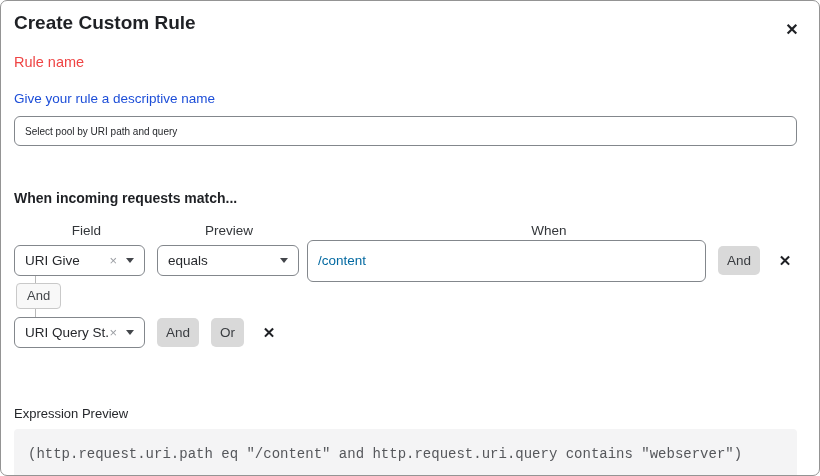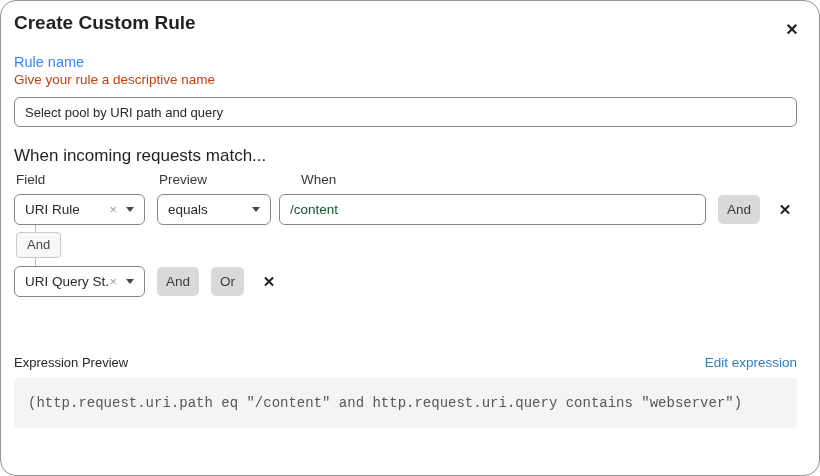--- a/index.html
+++ b/index.html
@@ -8,21 +8,21 @@
     font-family: "Liberation Sans", sans-serif;
     color: #33363a;
     width: 820px;
   }
   .modal {
     position: relative;
     width: 820px;
     height: 476px;
     background: #ffffff;
     border: 1px solid #949494;
-    border-radius: 16px;
+    border-radius: 7px;
     overflow: hidden;
   }
   .content {
     padding: 0 22px 0 13px;
   }
   .modal-header {
     position: relative;
   }
   .page-title {
     margin-top: 10px;
@@ -45,55 +45,56 @@
     color: #1f2125;
     cursor: pointer;
     line-height: 26px;
     text-align: center;
     padding: 0;
   }
   .field-label {
     margin-top: 20px;
     font-size: 14.5px;
     line-height: 17px;
-    color: #3b82f6;
+    color: #ef4444;
   }
   .helper-text {
-    margin-top: 1px;
+    margin-top: 20px;
     font-size: 13.5px;
     line-height: 16px;
-    color: #c2410c;
+    color: #1d4ed8;
   }
   .text-input {
     display: block;
     width: 100%;
     height: 30px;
     margin-top: 9px;
     border: 1px solid #83878c;
     border-radius: 6px;
     padding: 0 10px;
     font-family: "Liberation Sans", sans-serif;
-    font-size: 13px;
+    font-size: 10px;
     color: #26282c;
     background: #fff;
     outline: none;
   }
   .section-heading {
-    margin-top: 20px;
-    font-size: 17px;
+    margin-top: 44px;
+    font-size: 14px;
     line-height: 17px;
-    font-weight: 400;
+    font-weight: 700;
     color: #1f2125;
   }
   .col-labels {
     display: flex;
-    margin-top: 8px;
+    margin-top: 16px;
     font-size: 13.5px;
     line-height: 16px;
     color: #33363a;
+    text-align: center;
   }
   .col-labels .col-field    { width: 143px; padding-left: 2px; }
   .col-labels .col-operator { width: 142px; padding-left: 2px; }
   .col-labels .col-value    { flex: 1; padding-left: 2px; }
   .cond-row {
     display: flex;
     align-items: center;
     height: 31px;
   }
   .cond-row.first { margin-top: 6px; }
@@ -108,45 +109,45 @@
     font-size: 13.5px;
     color: #26282c;
     cursor: pointer;
   }
   .select .select-text {
     flex: 1;
     white-space: nowrap;
     overflow: hidden;
   }
   .select.field-select { width: 131px; }
-  .select.operator-select { width: 114px; margin-left: 12px; }
+  .select.operator-select { width: 142px; margin-left: 12px; }
   .clear-x {
     font-size: 13px;
     color: #9b9ea3;
     margin-right: 9px;
     line-height: 1;
   }
   .chevron-down {
     width: 0; height: 0;
     border-left: 4.5px solid transparent;
     border-right: 4.5px solid transparent;
     border-top: 5.5px solid #43464b;
     flex-shrink: 0;
   }
   .value-input {
     flex: 1;
     min-width: 0;
-    height: 31px;
+    height: 42px;
     margin-left: 8px;
     border: 1px solid #83878c;
     border-radius: 6px;
     padding: 8px 10px;
     font-family: "Liberation Sans", sans-serif;
     font-size: 13.5px;
-    color: #14532d;
+    color: #0369a1;
     outline: none;
   }
   .logic-btn {
     height: 29px;
     margin-left: 12px;
     border: none;
     border-radius: 5px;
     background: #d9d9d9;
     color: #3a3d41;
     font-family: "Liberation Sans", sans-serif;
@@ -254,21 +255,21 @@
       <div class="section-heading">When incoming requests match...</div>
 
       <div class="col-labels">
         <span class="col-field">Field</span>
         <span class="col-operator">Preview</span>
         <span class="col-value">When</span>
       </div>
 
       <div class="cond-row first">
         <div class="select field-select">
-          <span class="select-text">URI Rule</span>
+          <span class="select-text">URI Give</span>
           <span class="clear-x">×</span>
           <span class="chevron-down"></span>
         </div>
         <div class="select operator-select">
           <span class="select-text">equals</span>
           <span class="chevron-down"></span>
         </div>
         <input class="value-input" type="text" value="/content" style="">
         <button class="logic-btn">And</button>
         <button class="row-delete">✕</button>
@@ -288,21 +289,20 @@
         </div>
         <button class="logic-btn">And</button>
         <button class="logic-btn">Or</button>
         <button class="row-delete">✕</button>
       </div>
     </div>
 
     <div>
       <div class="preview-header">
         <span class="preview-label">Expression Preview</span>
-        <a class="edit-link">Edit expression</a>
       </div>
       <div class="code-block">
         <span class="code-text">(http.request.uri.path eq "/content" and http.request.uri.query contains "webserver")</span>
       </div>
     </div>
 
   </div>
 </div>
 
 </body></html>

